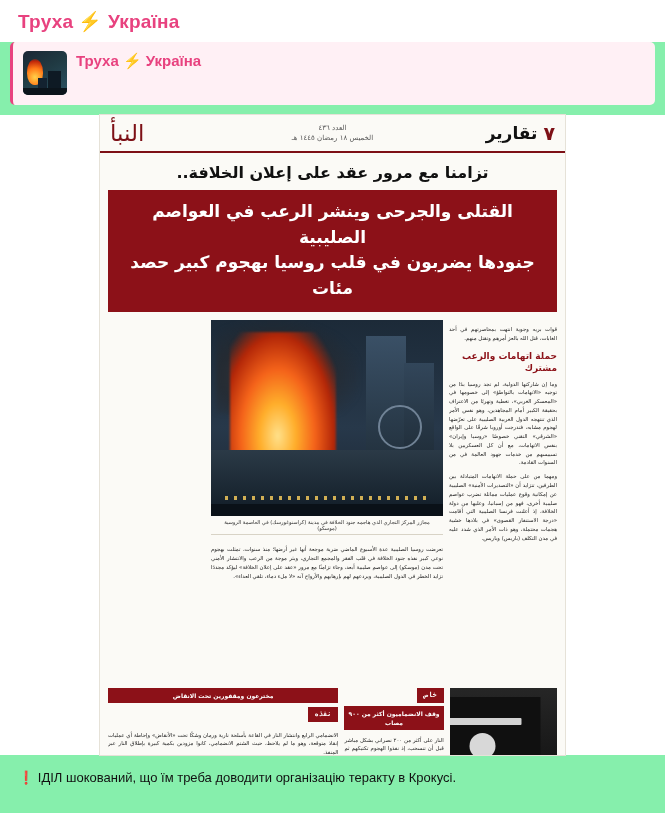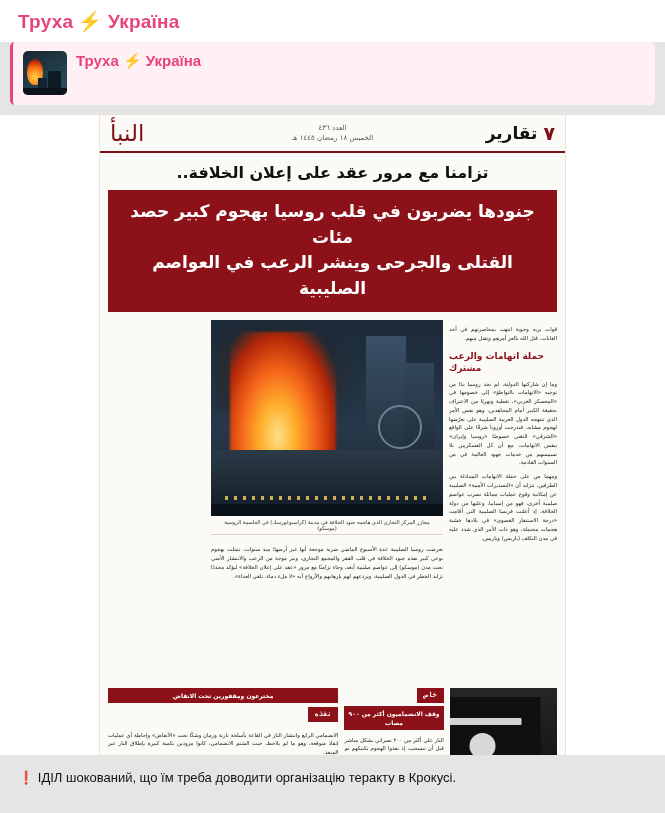--- a/index.html
+++ b/index.html
@@ -4,21 +4,21 @@
 <style>
   * { box-sizing: border-box; }
   html, body {
     margin: 0; padding: 0;
     background: #ffffff;
     font-family: "Liberation Sans", sans-serif;
   }
   #app {
     width: 665px; height: 813px;
     position: relative;
-    background: #e5e5e5;
+    background: #86efac;
     overflow: hidden;
   }
 
   
   .channel-header {
     height: 42px;
     display: flex;
     align-items: center;
     padding: 0 18px;
     background: #ffffff;
@@ -156,21 +156,21 @@
     text-align: justify;
     overflow: hidden;
   }
   .col-right { width: 108px; }
   .col-photo { width: 232px; }
 
   .np-subhead {
     color: #8c1118;
     font-weight: bold;
     font-size: 9px;
-    text-align: left;
+    text-align: right;
     margin: 7px 0 5px;
     line-height: 1.35;
   }
 
   .photo-main {
     width: 100%; height: 196px;
     position: relative; overflow: hidden;
     background: #10151c;
   }
   .pm-sky {
@@ -299,22 +299,22 @@
         <div class="np-issue">
           <div>العدد ٤٣٦</div>
           <div>الخميس ١٨ رمضان ١٤٤٥ هـ</div>
         </div>
         <div class="np-logo">النبأ</div>
       </div>
 
       <div class="np-kicker">تزامنا مع مرور عقد على إعلان الخلافة..</div>
 
       <div class="np-banner">
+        <div>القتلى والجرحى وينشر الرعب في العواصم الصليبية</div>
         <div>جنودها يضربون في قلب روسيا بهجوم كبير حصد مئات</div>
-        <div>القتلى والجرحى وينشر الرعب في العواصم الصليبية</div>
       </div>
 
       <div class="np-body">
 
         <div class="np-col col-right">
           <p>قوات بريه وجوية انتهت بمحاصرتهم في أحد الغابات، قتل الله بالعز أمرهم وتقتل منهم.</p>
           <div class="np-subhead">حملة اتهامات والرعب مشترك</div>
           <p>وما إن شاركتها الدولية، لم تجد روسيا بدًا من توجيه «الاتهامات بالتواطؤ» إلى خصومها في «المعسكر الغربي»، تغطية وتهربًا من الاعتراف بحقيقة الكبير أمام المجاهدين، وهو نفس الأمر الذي تنتهجه الدول الغربية الصليبية على تعرّضها لهجوم مشابه، فتدرجت أوروبا شرقًا على الواقع «الشرقي» التقني خصوصًا «روسيا وإيران» بنفس الاتهامات، مع أن كل العسكريين بلا تسييسهم من خدمات جهود العالمة في من السنوات القادمة.</p>
           <p>ومهما من على حملة الاتهامات المتبادلة بين الطرفين، تتزايد أن «التصديرات الأمنية» الصليبية عن إمكانية وقوع عمليات مماثلة تضرب عواصم صليبية أخرى، فهو من إسبانيا، وعليها من دولة الخلافة، إذ أعلنت فرنسا الصليبية التي أقامت «درجة الاستنفار القصوى» في بلادها خشية هجمات محتملة، وهو ذات الأمر الذي شدد عليه في مدن التكلف (باريس) وباريس.</p>
         </div>

